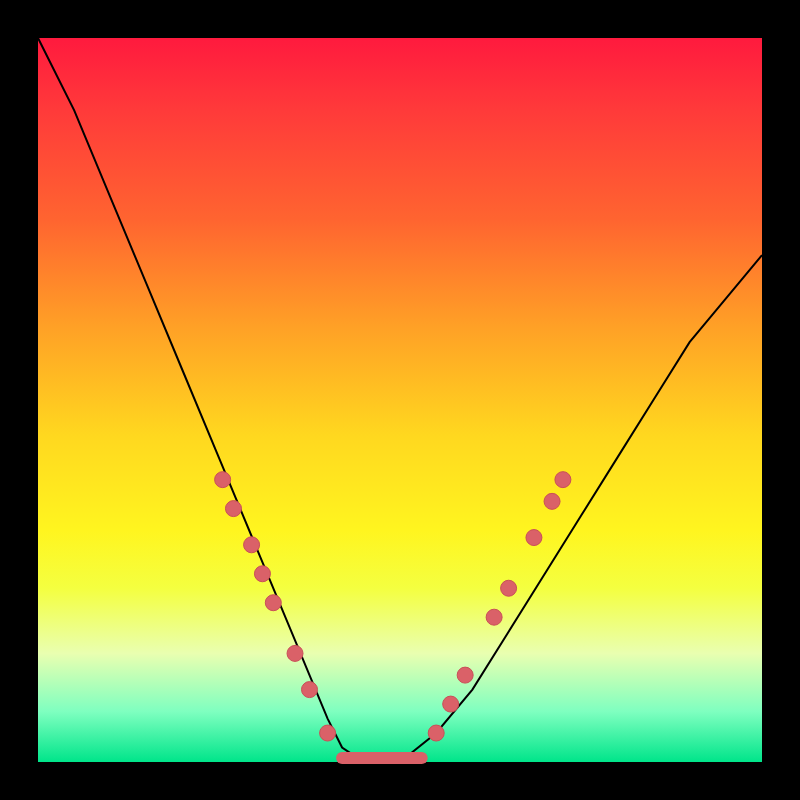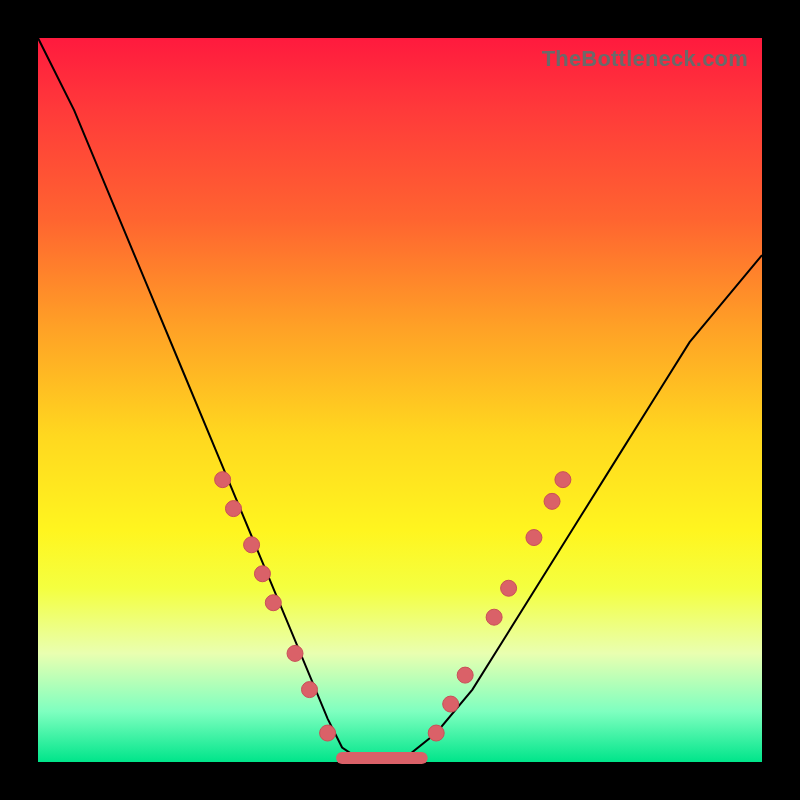--- a/index.html
+++ b/index.html
@@ -59,21 +59,20 @@
     stroke: #da6168;
     stroke-width: 12;
     stroke-linecap: round;
   }
 </style>
 </head>
 <body>
 
 <div class="frame">
   <div class="plot-area">
-    <div class="watermark">TheBottleneck.com</div>
     <svg class="curve" viewBox="0 0 724 724">
       <path class="curve-path" id="curvePath" d="M0.0 0.0 L36.2 72.4 L72.4 159.3 L108.6 246.2 L144.8 333.0 L181.0 419.9 L217.2 506.8 L253.4 593.7 L289.6 680.6 L304.1 709.5 L325.8 724.0 L347.5 724.0 L362.0 724.0 L398.2 695.0 L434.4 651.6 L470.6 593.7 L506.8 535.8 L543.0 477.8 L579.2 419.9 L615.4 362.0 L651.6 304.1 L687.8 260.6 L724.0 217.2"></path>
       <line class="flat-line" id="flatSeg" x1="304.08" x2="383.72" y1="720" y2="720"></line>
       <g id="dotsLeft">
           <circle cx="184.62" cy="441.64" r="8" class="dot"></circle>
           <circle cx="195.48000000000002" cy="470.6" r="8" class="dot"></circle>
           <circle cx="213.57999999999998" cy="506.8" r="8" class="dot"></circle>
           <circle cx="224.44" cy="535.76" r="8" class="dot"></circle>
           <circle cx="235.3" cy="564.72" r="8" class="dot"></circle>
           <circle cx="257.02" cy="615.4" r="8" class="dot"></circle>

